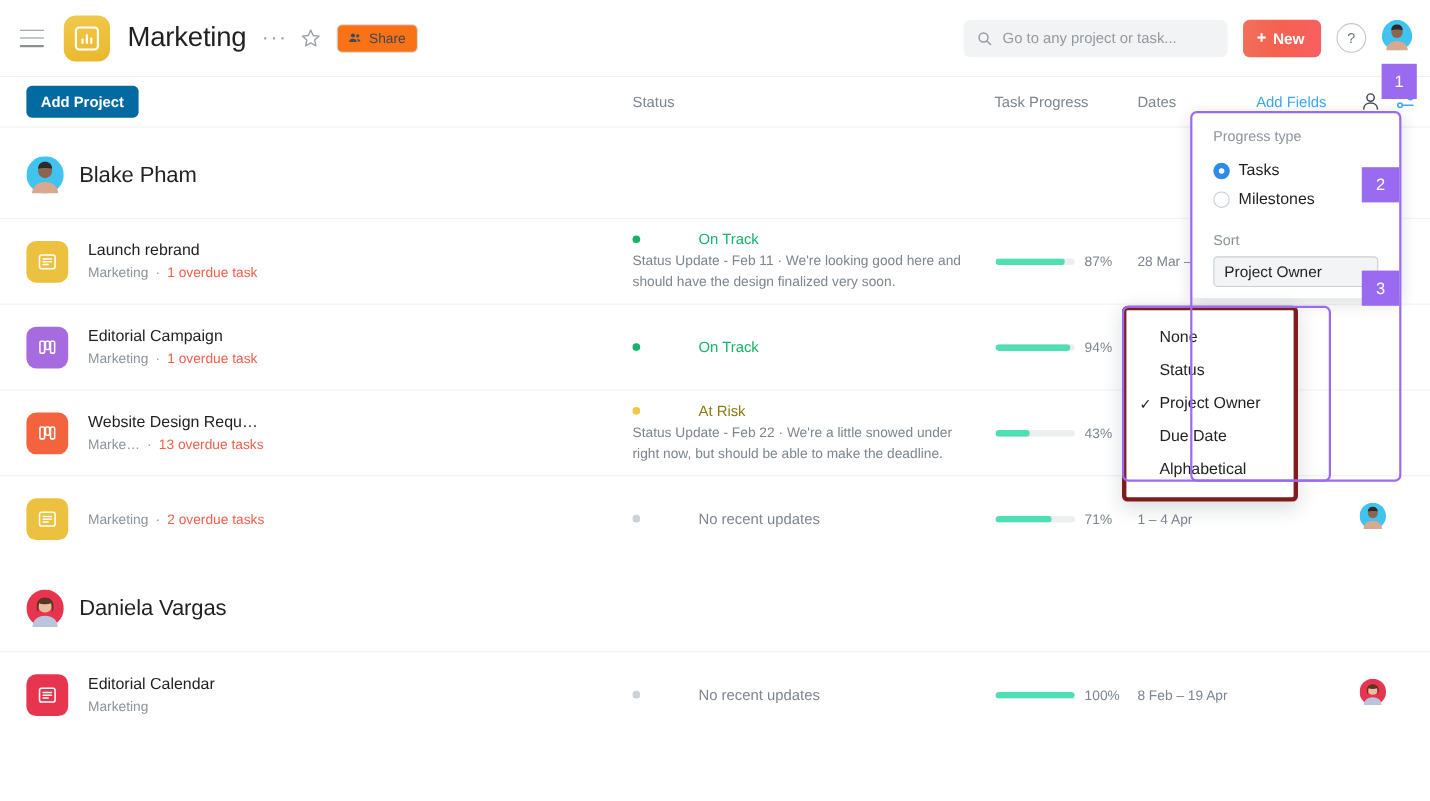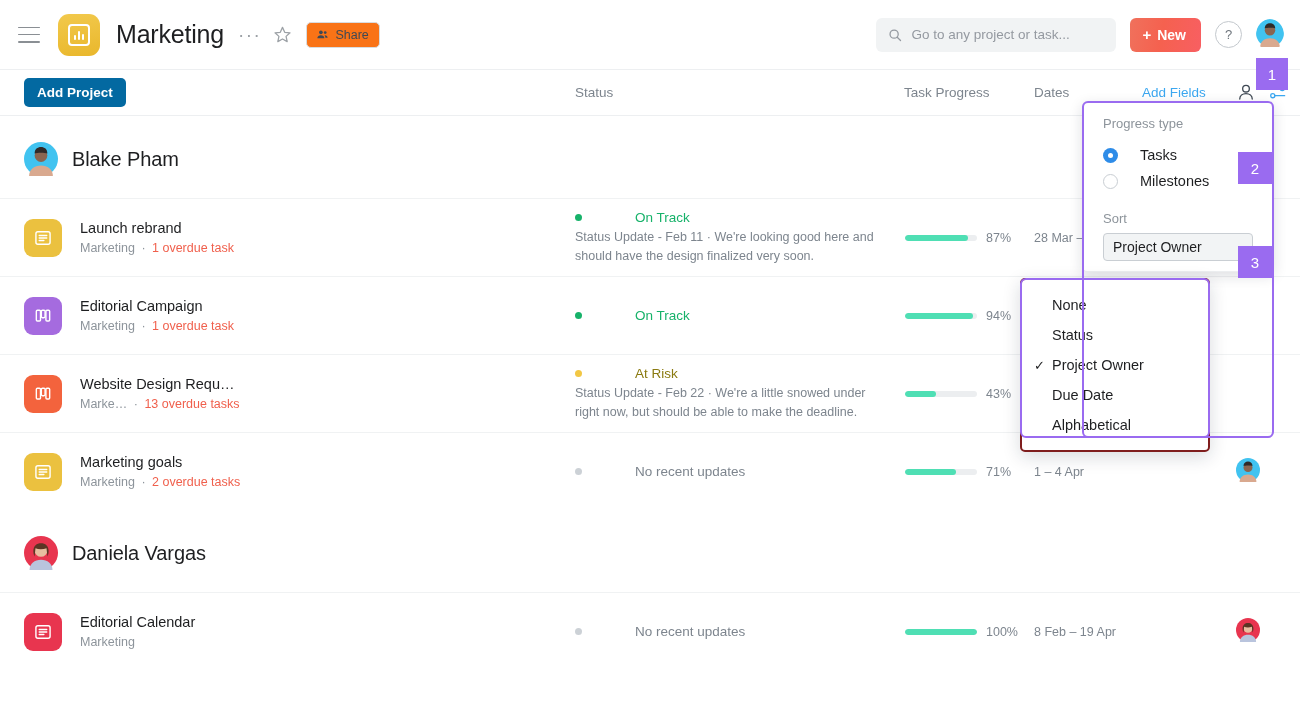--- a/index.html
+++ b/index.html
@@ -151,38 +151,38 @@
   .pavatar { position: absolute; left: 1236px; }
 
   
   .popover-wrap { position: absolute; left: 1082px; top: 101px; z-index: 50; }
   .popover {
     position: relative; width: 192px; background: #fff;
     border: 1px solid #eceef0; border-radius: 5px;
     box-shadow: 0 4px 14px rgba(20,30,50,.14); padding: 14px 0 10px 0;
   }
   .pop-label { font-size: 13px; color: #8d949b; padding: 0 20px 11px 20px; }
-  .pop-radio { display: flex; align-items: center; gap: 22px; padding: 5px 20px 5px 20px; cursor: pointer; }
+  .pop-radio { display: flex; align-items: center; gap: 8px; padding: 5px 20px 5px 20px; cursor: pointer; }
   .radio {
     width: 15px; height: 15px; border-radius: 50%; border: 1.5px solid #c9ced3;
     flex: none; display: flex; align-items: center; justify-content: center; background:#fff;
   }
   .radio.on { border: none; background: #2e8ce8; }
   .radio.on::after { content:''; width: 5px; height: 5px; border-radius: 50%; background: #fff; }
   .pop-radio .rlabel { font-size: 14.5px; color: #1e1f21; }
   .pop-sort-label { font-size: 13px; color: #8d949b; padding: 17px 20px 7px 20px; }
   .sort-select {
     margin: 0 20px; height: 28px; border: 1px solid #c9ced3; border-radius: 4px;
     background: #f2f4f5; display: flex; align-items: center; padding: 0 9px;
     font-size: 14px; color: #1e1f21; cursor: pointer;
   }
 
   .menu {
-    position: absolute; left: -62px; top: 177px; width: 190px; background: #fff;
-    border: 2px solid #7f1d1d; border-radius: 5px;
+    position: absolute; left: -62px; top: 177px; width: 160px; background: #fff;
+    border: 4px solid #7f1d1d; border-radius: 5px;
     box-shadow: 0 5px 18px rgba(20,30,50,.16); padding: 10px 0; z-index: 55;
   }
   .menu-item {
     display: flex; align-items: center; height: 30px;
     font-size: 14.5px; color: #1e1f21; padding: 0 14px 0 12px; cursor: pointer;
   }
   .menu-item .tick { width: 18px; font-size: 13px; color: #1e1f21; flex: none; }
 
   .purple-outline {
     position: absolute; left: 1082px; top: 101px;
@@ -397,21 +397,20 @@
   <div class="prow">
     <div class="picon" style="background:#ebc13f">
       <svg width="20" height="20" viewBox="0 0 24 24" fill="none" stroke="#fff" stroke-width="1.7">
         <rect x="3.5" y="4.5" width="17" height="15" rx="2.4"></rect>
         <line x1="7.5" y1="9" x2="16.5" y2="9" stroke-linecap="round"></line>
         <line x1="7.5" y1="12" x2="16.5" y2="12" stroke-linecap="round"></line>
         <line x1="7.5" y1="15" x2="13" y2="15" stroke-linecap="round"></line>
       </svg>
     </div>
     <div class="pinfo">
-      <div class="pname">Marketing goals</div>
       <div class="pmeta">
         <span>Marketing</span>
         <span class="dot">·</span>
         <span class="overdue">2 overdue tasks</span>
       </div>
     </div>
     <div class="pstatus">
       <div class="srow">
         <span class="sdot" style="background:#ccd1d6"></span>
         <span class="stext" style="color:#7d858e">No recent updates</span>

